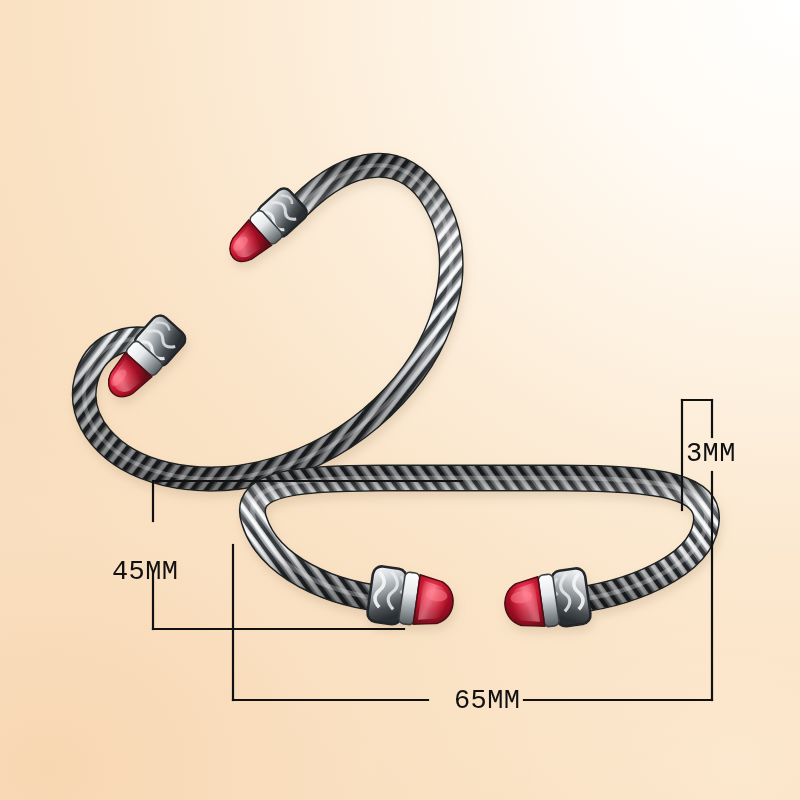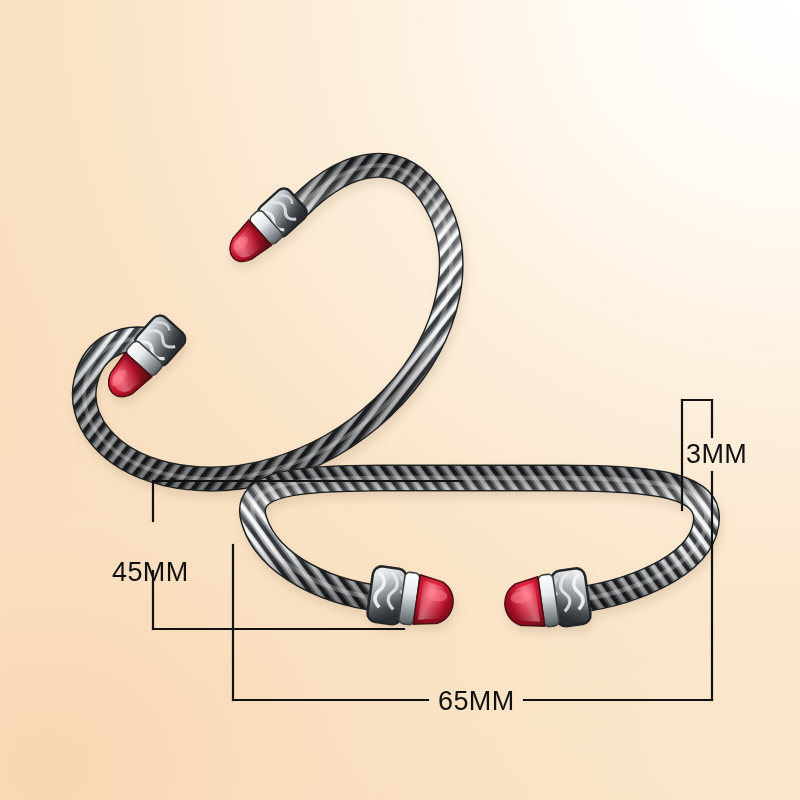--- a/index.html
+++ b/index.html
@@ -26,28 +26,28 @@
       radial-gradient(95% 80% at 6% 96%, rgba(248,214,178,.95) 0%, rgba(250,226,197,.55) 38%, rgba(253,240,222,0) 70%);
   }
   .bg-warm2{
     background:
       radial-gradient(70% 55% at 92% 96%, rgba(252,233,208,.85) 0%, rgba(253,240,222,0) 72%);
   }
   svg.art{position:absolute;inset:0;width:800px;height:800px;display:block;}
   .dimtext{
     position:absolute;
     color:#111111;
-    font-family:Liberation Sans, sans-serif;
+    font-family:Liberation Mono, monospace;
     font-size:27px;
     letter-spacing:.4px;
     white-space:nowrap;
     line-height:1;
   }
   #lbl-45{ left:112px; top:559px; }
-  #lbl-65{ left:438px; top:688px; }
+  #lbl-65{ left:454px; top:688px; }
   #lbl-3 { left:686px; top:441px; }
 </style>
 </head>
 <body>
 
 <div id="stage">
 
   <div class="bg bg-base"></div>
   <div class="bg bg-warm"></div>
   <div class="bg bg-warm2"></div>

